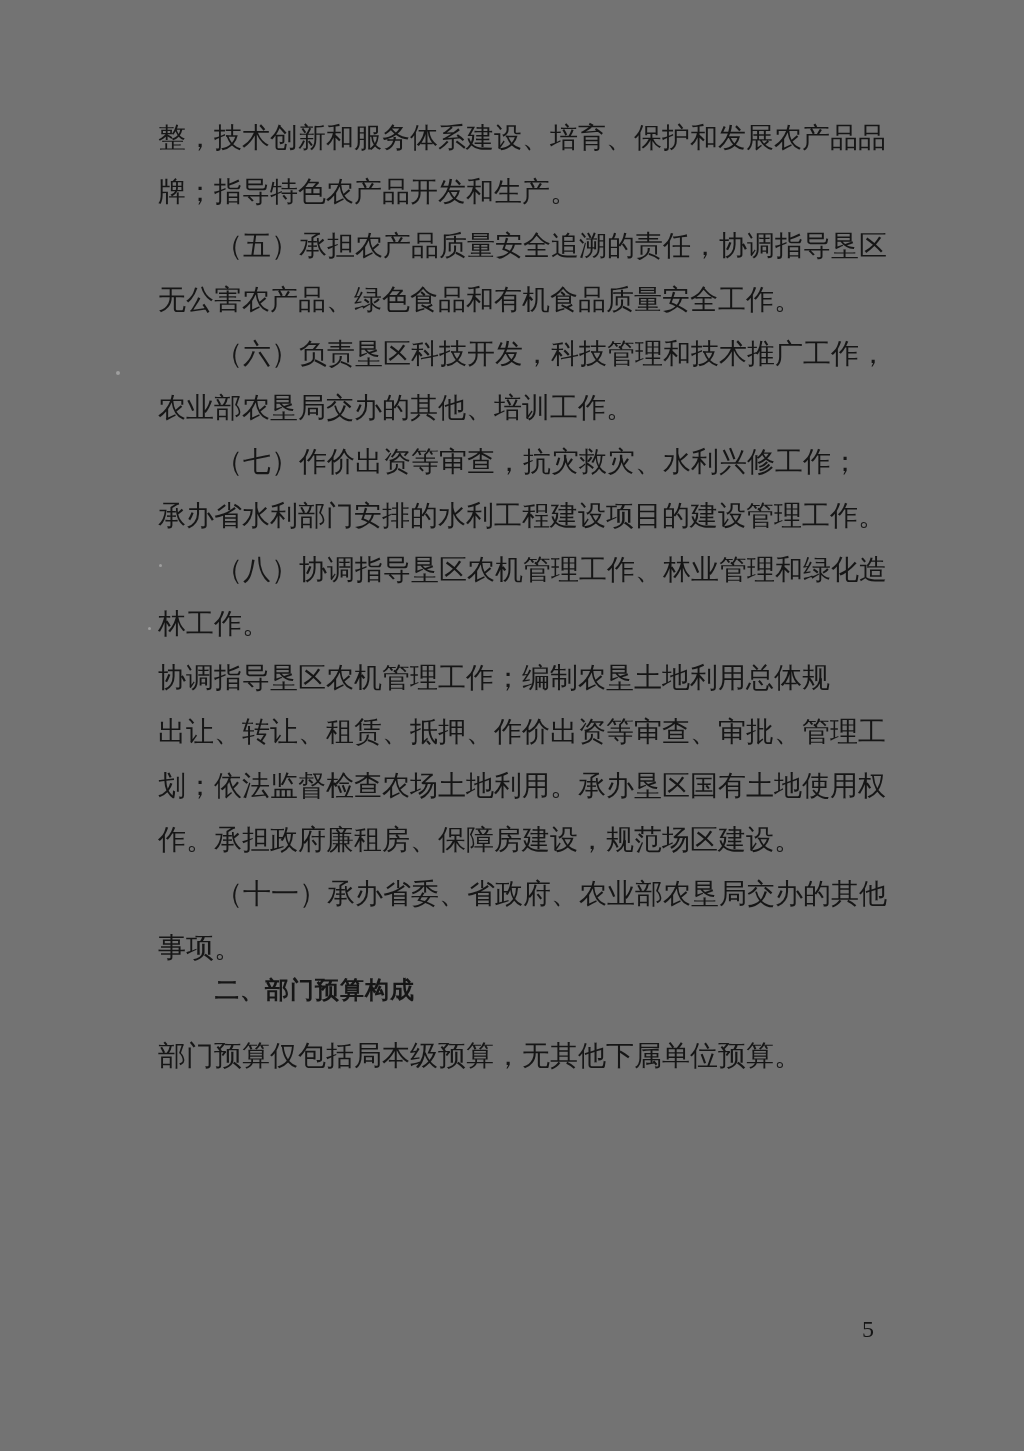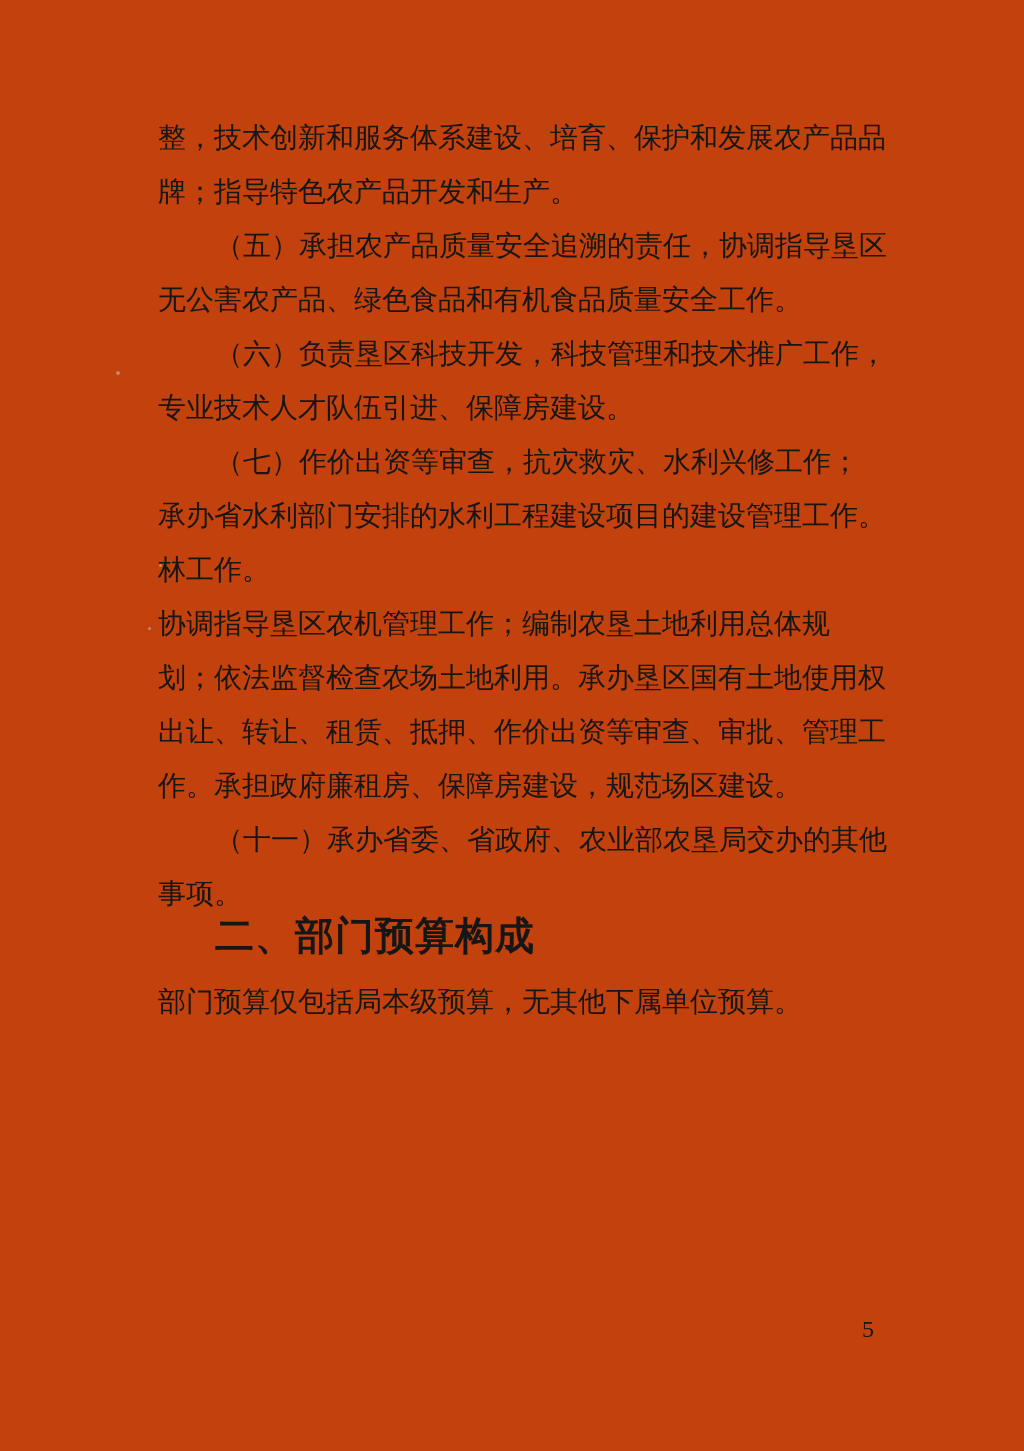--- a/index.html
+++ b/index.html
@@ -10,21 +10,21 @@
     width: 1024px;
     height: 1451px;
     position: relative;
     background: #fefefe;
     overflow: hidden;
     font-family: "Liberation Serif", serif;
   }
   .page {
     position: absolute;
     inset: 0;
-    background: #c2410c;
+    background: #737373;
   }
   .text-block {
     position: absolute;
     left: 158px;
     top: 111px;
     width: 732px;
   }
   .line {
     height: 54px;
     line-height: 54px;
@@ -33,21 +33,21 @@
     font-family: "Liberation Serif", serif;
     white-space: nowrap;
     letter-spacing: 0px;
   }
   .line.indent {
     text-indent: 57px;
   }
   .line.heading {
     font-family: "Liberation Sans", sans-serif;
     font-weight: 700;
-    font-size: 39px;
+    font-size: 24px;
     transform: translateY(-12px);
     letter-spacing: 1px;
   }
   .page-number {
     position: absolute;
     left: 862px;
     top: 1316px;
     font-size: 24px;
     color: #161616;
     font-family: "Liberation Serif", serif;
@@ -66,27 +66,28 @@
 <body>
 
 <div class="page">
 
   <main class="text-block" id="text-block">
       <div class="line">整，技术创新和服务体系建设、培育、保护和发展农产品品</div>
       <div class="line">牌；指导特色农产品开发和生产。</div>
       <div class="line indent">（五）承担农产品质量安全追溯的责任，协调指导垦区</div>
       <div class="line">无公害农产品、绿色食品和有机食品质量安全工作。</div>
       <div class="line indent">（六）负责垦区科技开发，科技管理和技术推广工作，</div>
-      <div class="line">专业技术人才队伍引进、保障房建设。</div>
+      <div class="line">农业部农垦局交办的其他、培训工作。</div>
       <div class="line indent">（七）作价出资等审查，抗灾救灾、水利兴修工作；</div>
       <div class="line">承办省水利部门安排的水利工程建设项目的建设管理工作。</div>
+      <div class="line indent">（八）协调指导垦区农机管理工作、林业管理和绿化造</div>
       <div class="line">林工作。</div>
       <div class="line">协调指导垦区农机管理工作；编制农垦土地利用总体规</div>
+      <div class="line">出让、转让、租赁、抵押、作价出资等审查、审批、管理工</div>
       <div class="line">划；依法监督检查农场土地利用。承办垦区国有土地使用权</div>
-      <div class="line">出让、转让、租赁、抵押、作价出资等审查、审批、管理工</div>
       <div class="line">作。承担政府廉租房、保障房建设，规范场区建设。</div>
       <div class="line indent">（十一）承办省委、省政府、农业部农垦局交办的其他</div>
       <div class="line">事项。</div>
       <div class="line indent heading">二、部门预算构成</div>
       <div class="line">部门预算仅包括局本级预算，无其他下属单位预算。</div>
     </main>
 
   <div class="page-number">5</div>
 
   <div class="speck s1"></div>

